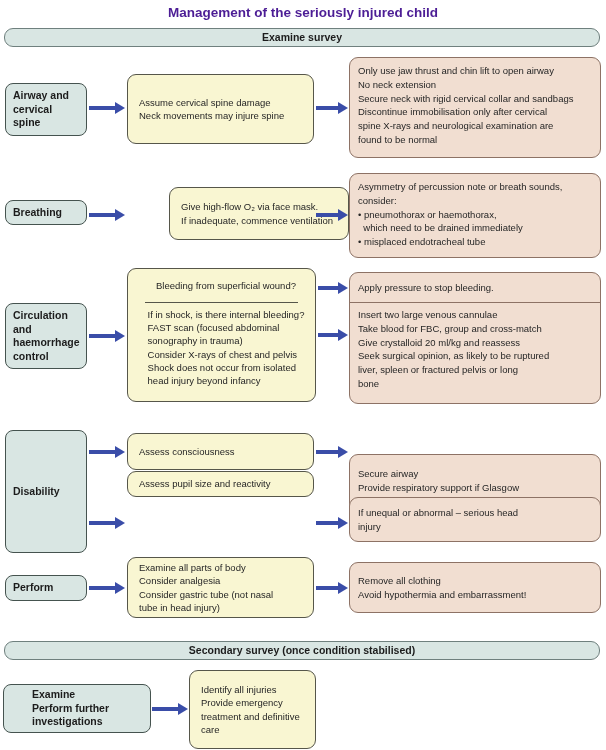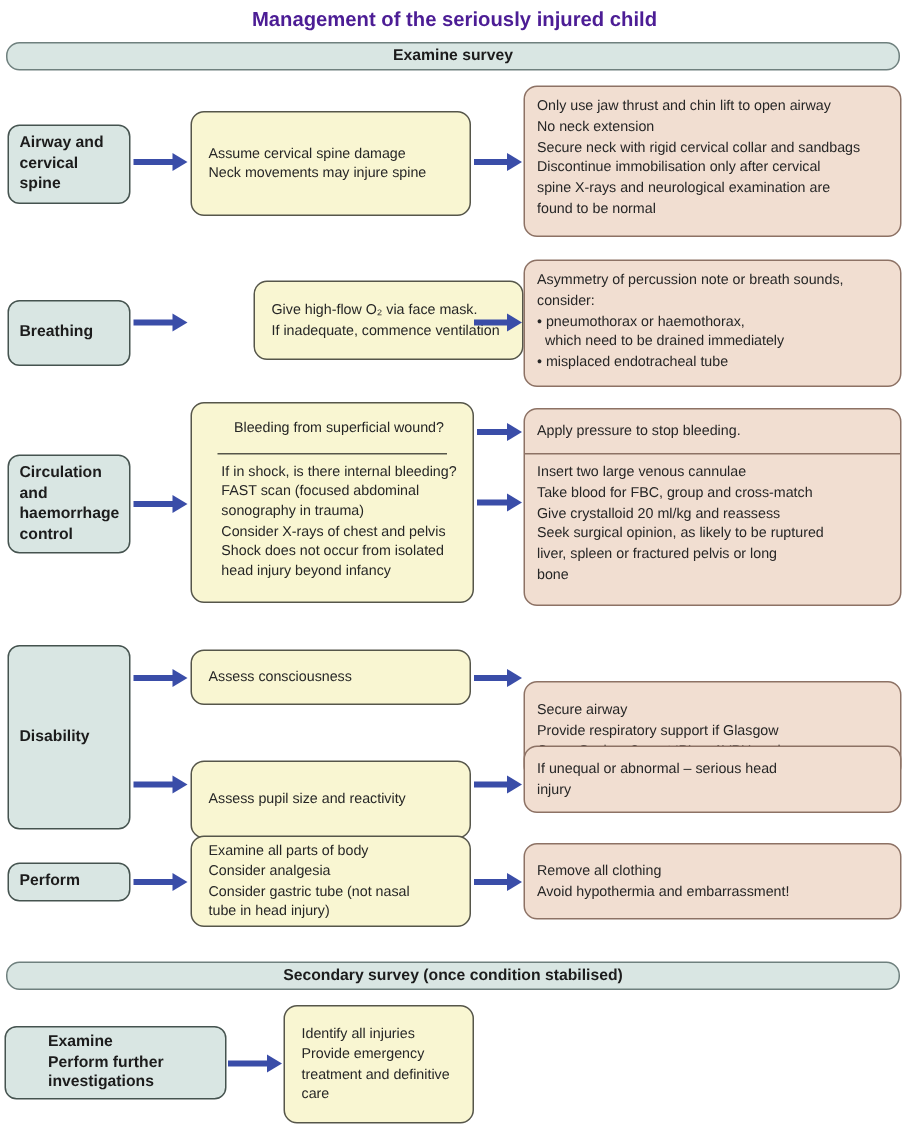--- a/index.html
+++ b/index.html
@@ -72,21 +72,21 @@
     <div class="shaft"></div>
       <div class="head"></div>
   </div>
   <div class="box detail-box" style="left:349px;top:57px;width:252px;height:101px;">Only use jaw thrust and chin lift to open airway
 No neck extension
 Secure neck with rigid cervical collar and sandbags
 Discontinue immobilisation only after cervical
 spine X-rays and neurological examination are
 found to be normal</div>
 
-  <div class="box label-box" style="left:5px;top:200px;width:82px;height:44px;">Breathing</div>
+  <div class="box label-box" style="left:5px;top:200px;width:82px;height:25px;">Breathing</div>
   <div class="arrow" style="left:89px;top:209px;width:36px;">
     <div class="shaft"></div>
       <div class="head"></div>
   </div>
   <div class="box action-box" style="left:127px;top:187px;width:180px;height:53px;margin-left:42px;">Give high-flow O₂ via face mask.
 If inadequate, commence ventilation</div>
   <div class="arrow" style="left:316px;top:209px;width:32px;">
     <div class="shaft"></div>
       <div class="head"></div>
   </div>
@@ -141,21 +141,21 @@
     <div class="shaft"></div>
       <div class="head"></div>
   </div>
   <div class="box detail-box centered" style="left:349px;top:418px;width:252px;height:66px;margin-top:36px;">Secure airway
 Provide respiratory support if Glasgow
 Coma Scale &lt; 8 or at ‘P’ on AVPU scale</div>
   <div class="arrow" style="left:89px;top:517px;width:36px;">
     <div class="shaft"></div>
       <div class="head"></div>
   </div>
-  <div class="box action-box" style="left:127px;top:507px;width:187px;height:52px;">Assess pupil size and reactivity</div>
+  <div class="box action-box" style="left:127px;top:471px;width:187px;height:26px;">Assess pupil size and reactivity</div>
   <div class="arrow" style="left:316px;top:517px;width:32px;">
     <div class="shaft"></div>
       <div class="head"></div>
   </div>
   <div class="box detail-box centered" style="left:349px;top:497px;width:252px;height:45px;">If unequal or abnormal – serious head
 injury</div>
 
   <div class="box label-box" style="left:5px;top:575px;width:82px;height:26px;">Perform</div>
   <div class="arrow" style="left:89px;top:582px;width:36px;">
     <div class="shaft"></div>

